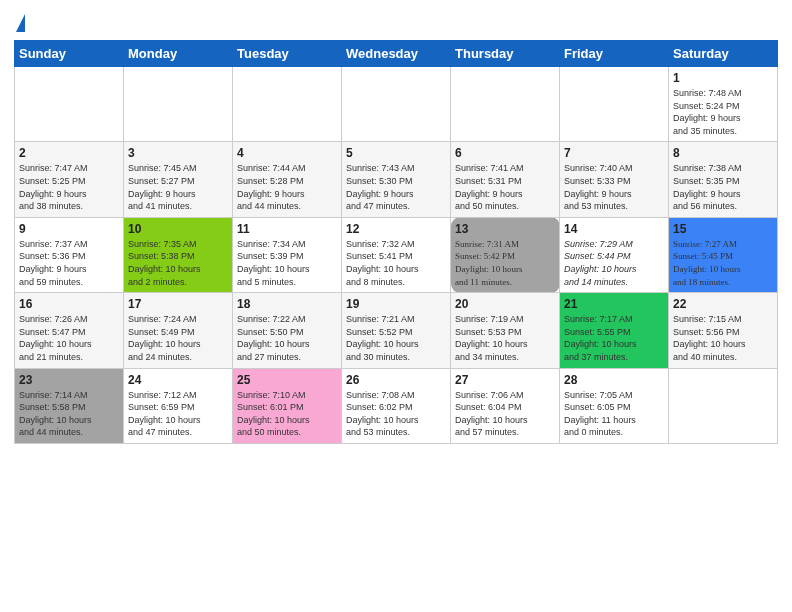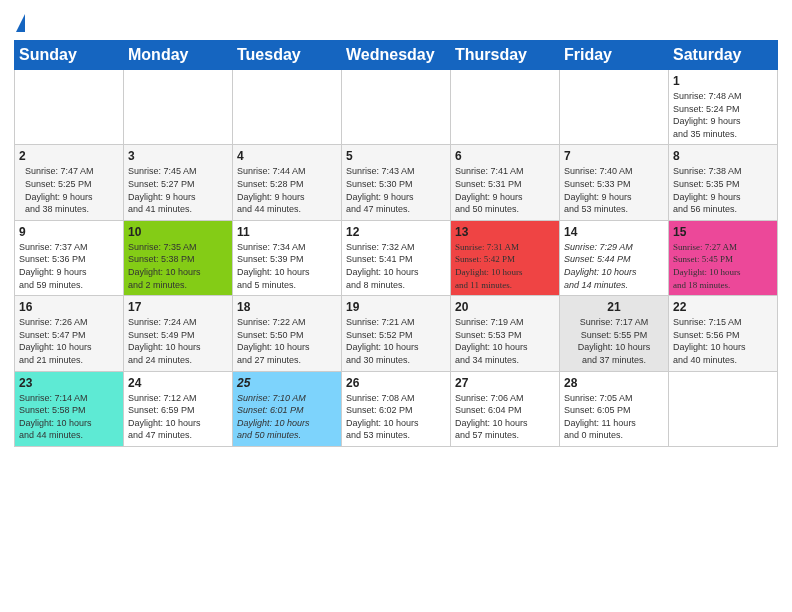--- a/index.html
+++ b/index.html
@@ -65,21 +65,21 @@
       margin-top: 2px;
     }
     .calendar {
       width: 100%;
       border-collapse: collapse;
       border: 1px solid #ccc;
     }
     .calendar th {
       background: #1565c0;
       color: #fff;
-      font-size: 16px;
+      font-size: 13px;
       font-weight: bold;
       padding: 5px 4px;
       text-align: left;
       border: 1px solid #1565c0;
     }
     .calendar td {
       vertical-align: top;
       border: 1px solid #ccc;
       padding: 4px 4px 4px 4px;
       width: calc(100%/7);
@@ -152,21 +152,21 @@
             <span class="day-number">1</span>
             <div class="day-info" style="white-space: pre-line;">Sunrise: 7:48 AM
 Sunset: 5:24 PM
 Daylight: 9 hours
 and 35 minutes.</div>
           </td>
         </tr>
         <tr>
           <td style="background: rgb(245, 245, 245);">
             <span class="day-number">2</span>
-            <div class="day-info" style="white-space: pre-line; margin-left: 6px;">Sunrise: 7:47 AM
+            <div class="day-info" style="white-space: pre-line;">Sunrise: 7:47 AM
 Sunset: 5:25 PM
 Daylight: 9 hours
 and 38 minutes.</div>
           </td>
           <td style="background: rgb(245, 245, 245);">
             <span class="day-number">3</span>
             <div class="day-info" style="white-space: pre-line;">Sunrise: 7:45 AM
 Sunset: 5:27 PM
 Daylight: 9 hours
 and 41 minutes.</div>
@@ -229,35 +229,35 @@
 Daylight: 10 hours
 and 5 minutes.</div>
           </td>
           <td style="background: rgb(255, 255, 255);">
             <span class="day-number">12</span>
             <div class="day-info" style="white-space: pre-line;">Sunrise: 7:32 AM
 Sunset: 5:41 PM
 Daylight: 10 hours
 and 8 minutes.</div>
           </td>
-          <td style="background: #ef4444;">
+          <td style="background: #a3a3a3; border-radius: 9px;">
             <span class="day-number">13</span>
             <div class="day-info" style="white-space: pre-line; font-family: Liberation Serif, serif;">Sunrise: 7:31 AM
 Sunset: 5:42 PM
 Daylight: 10 hours
 and 11 minutes.</div>
           </td>
           <td style="background: rgb(255, 255, 255);">
             <span class="day-number">14</span>
             <div class="day-info" style="white-space: pre-line; font-style: italic;">Sunrise: 7:29 AM
 Sunset: 5:44 PM
 Daylight: 10 hours
 and 14 minutes.</div>
           </td>
-          <td style="background: #ec4899;">
+          <td style="background: #3b82f6;">
             <span class="day-number">15</span>
             <div class="day-info" style="white-space: pre-line; font-family: Liberation Serif, serif;">Sunrise: 7:27 AM
 Sunset: 5:45 PM
 Daylight: 10 hours
 and 18 minutes.</div>
           </td>
         </tr>
         <tr>
           <td style="background: rgb(245, 245, 245);">
             <span class="day-number">16</span>
@@ -287,51 +287,51 @@
 Daylight: 10 hours
 and 30 minutes.</div>
           </td>
           <td style="background: rgb(245, 245, 245); margin-left: 19px;">
             <span class="day-number">20</span>
             <div class="day-info" style="white-space: pre-line;">Sunrise: 7:19 AM
 Sunset: 5:53 PM
 Daylight: 10 hours
 and 34 minutes.</div>
           </td>
-          <td style="background: #e5e5e5; text-align: center;">
+          <td style="background: #22c55e;">
             <span class="day-number">21</span>
             <div class="day-info" style="white-space: pre-line;">Sunrise: 7:17 AM
 Sunset: 5:55 PM
 Daylight: 10 hours
 and 37 minutes.</div>
           </td>
           <td style="background: rgb(245, 245, 245);">
             <span class="day-number">22</span>
             <div class="day-info" style="white-space: pre-line;">Sunrise: 7:15 AM
 Sunset: 5:56 PM
 Daylight: 10 hours
 and 40 minutes.</div>
           </td>
         </tr>
         <tr>
-          <td style="background: #5eead4;">
+          <td style="background: #a3a3a3;">
             <span class="day-number">23</span>
             <div class="day-info" style="white-space: pre-line;">Sunrise: 7:14 AM
 Sunset: 5:58 PM
 Daylight: 10 hours
 and 44 minutes.</div>
           </td>
           <td style="background: rgb(255, 255, 255);">
             <span class="day-number">24</span>
             <div class="day-info" style="white-space: pre-line;">Sunrise: 7:12 AM
 Sunset: 6:59 PM
 Daylight: 10 hours
 and 47 minutes.</div>
           </td>
-          <td style="background: #7dd3fc; font-style: italic;">
+          <td style="background: #f9a8d4;">
             <span class="day-number">25</span>
             <div class="day-info" style="white-space: pre-line;">Sunrise: 7:10 AM
 Sunset: 6:01 PM
 Daylight: 10 hours
 and 50 minutes.</div>
           </td>
           <td style="background: rgb(255, 255, 255);">
             <span class="day-number">26</span>
             <div class="day-info" style="white-space: pre-line;">Sunrise: 7:08 AM
 Sunset: 6:02 PM

